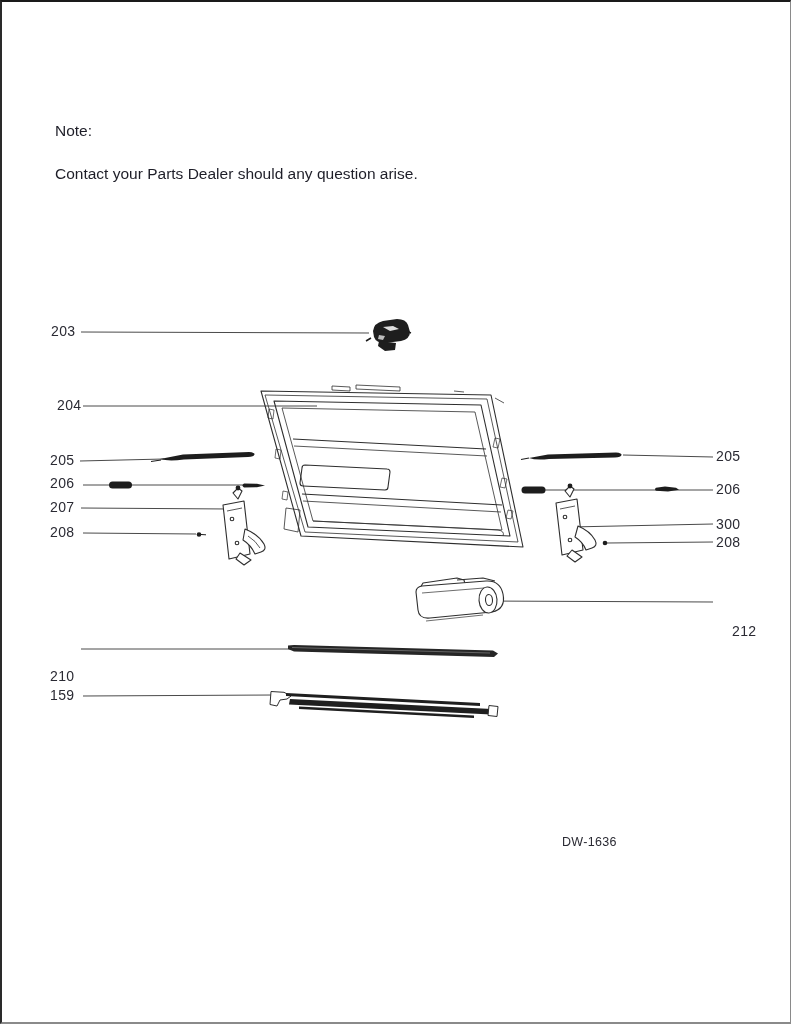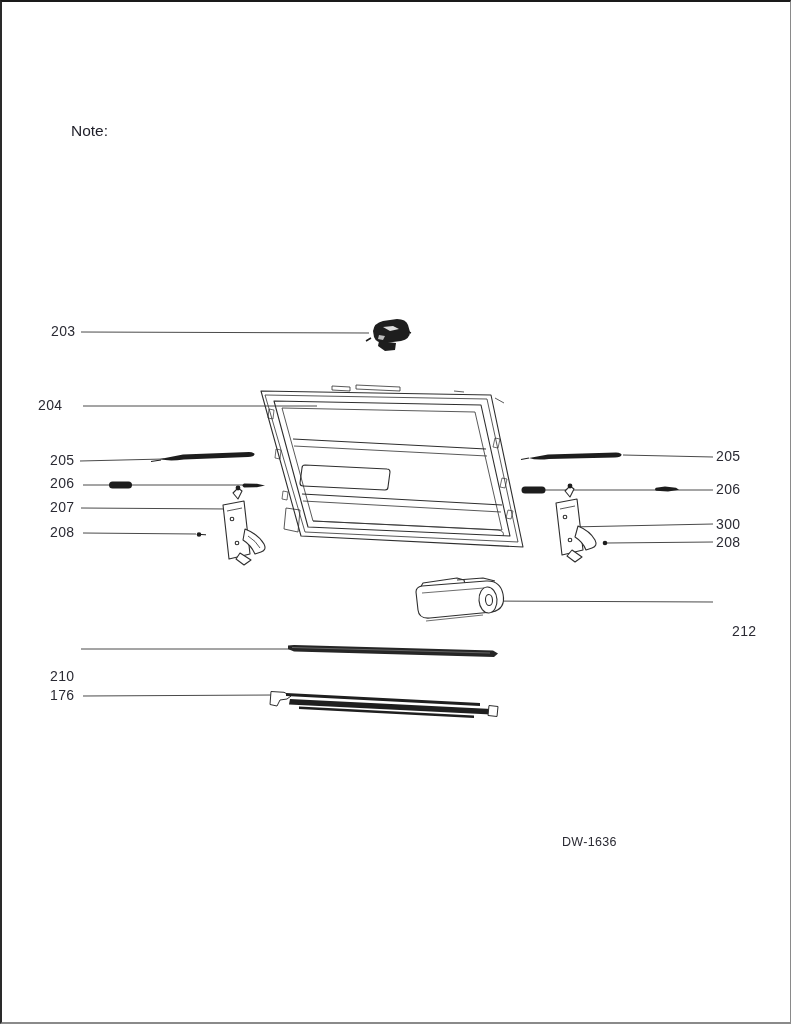--- a/index.html
+++ b/index.html
@@ -13,41 +13,42 @@
     border-right:1px solid #8a8a8a;
     border-bottom:2px solid #8a8a8a;
     overflow:hidden;
     font-family:"Liberation Sans", sans-serif;
     color:#22222b;
   }
   .note {
     position:absolute; left:53px; top:118px; width:700px;
     font-size:15.5px; line-height:21.5px; color:#1e1e28;
   }
-  .note .heading { display:block;margin-left:16px; }
+  .note .heading { display:block; }
   .diagram-svg { position:absolute; left:0; top:0; width:791px; height:1024px; }
   .callout {
     position:absolute;
     font-size:14px; line-height:17px; color:#2a2a33;
     letter-spacing:0.4px;
     white-space:nowrap;
   }
   .dw-code {
     position:absolute; left:560px; top:833px;
     font-size:12.5px; color:#2a2a33; letter-spacing:0.3px;
   }
 </style>
 </head>
 <body>
 
 <div class="page">
 
   <div class="note">
     <span class="heading">Note:</span>
     <br>
+    <span>Contact your Parts Dealer should any question arise.</span>
   </div>
 
   <svg class="diagram-svg" viewBox="0 0 791 1024" xmlns="http://www.w3.org/2000/svg">
 
     <g stroke="#4a4a4a" stroke-width="1">
       <line x1="79" y1="330" x2="367" y2="331"></line>
       <line x1="81" y1="404" x2="315" y2="404"></line>
       <line x1="78" y1="459" x2="162" y2="457"></line>
       <line x1="81" y1="483" x2="243" y2="483"></line>
       <line x1="79" y1="506" x2="227" y2="507"></line>
@@ -163,27 +164,27 @@
     <g>
       <path fill="#ffffff" stroke="#2e2e2e" stroke-width="1" d="M269,689.5 l13,0.8 l7,3.7 l-4,3 l-7,1 l-3,6 l-7,-1.5 z"></path>
       <path fill="#1f1f1f" d="M284,691 l194,10 l0,3 l-194,-10 z"></path>
       <path fill="#1f1f1f" d="M288,697 l202,10 l-1,5.5 l-202,-10 z"></path>
       <path fill="#ffffff" stroke="#2e2e2e" stroke-width="1" d="M487,703.5 l9,1 l-1,10 l-9,-1 z"></path>
       <path fill="#1f1f1f" d="M297,704.5 l175,9 l0,2.5 l-175,-9 z"></path>
     </g>
   </svg>
 
   <div class="callout" style="left:49px;  top:321px;">203</div>
-  <div class="callout" style="left:36px;  top:395px;">204</div>
+  <div class="callout" style="left:55px;  top:395px;">204</div>
   <div class="callout" style="left:48px;  top:450px;">205</div>
   <div class="callout" style="left:48px;  top:473px;">206</div>
   <div class="callout" style="left:48px;  top:497px;">207</div>
   <div class="callout" style="left:48px;  top:522px;">208</div>
   <div class="callout" style="left:48px;  top:666px;">210</div>
-  <div class="callout" style="left:48px;  top:685px;">176</div>
+  <div class="callout" style="left:48px;  top:685px;">159</div>
 
   <div class="callout" style="left:714px; top:446px;">205</div>
   <div class="callout" style="left:714px; top:479px;">206</div>
   <div class="callout" style="left:714px; top:514px;">300</div>
   <div class="callout" style="left:714px; top:532px;">208</div>
   <div class="callout" style="left:730px; top:592px;margin-top:29px;">212</div>
 
   <div class="dw-code">DW-1636</div>
 
 </div>

